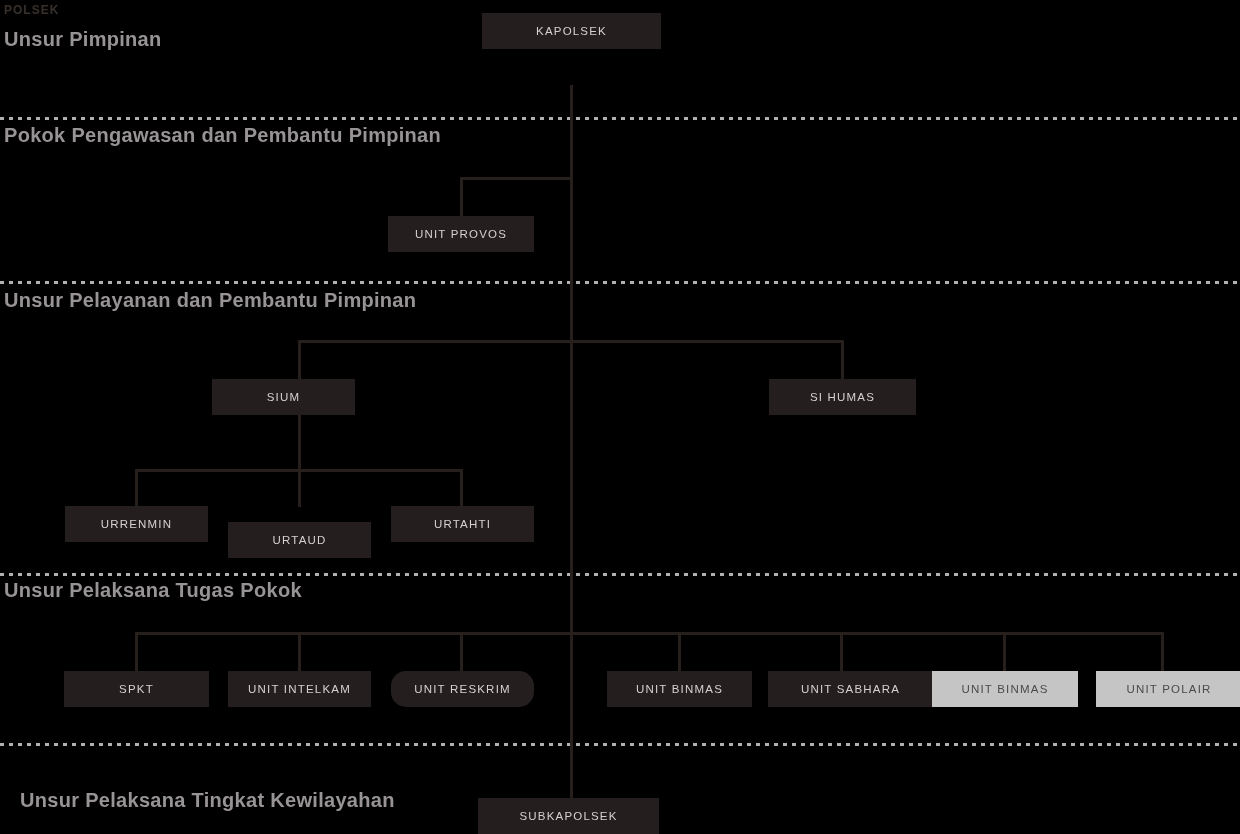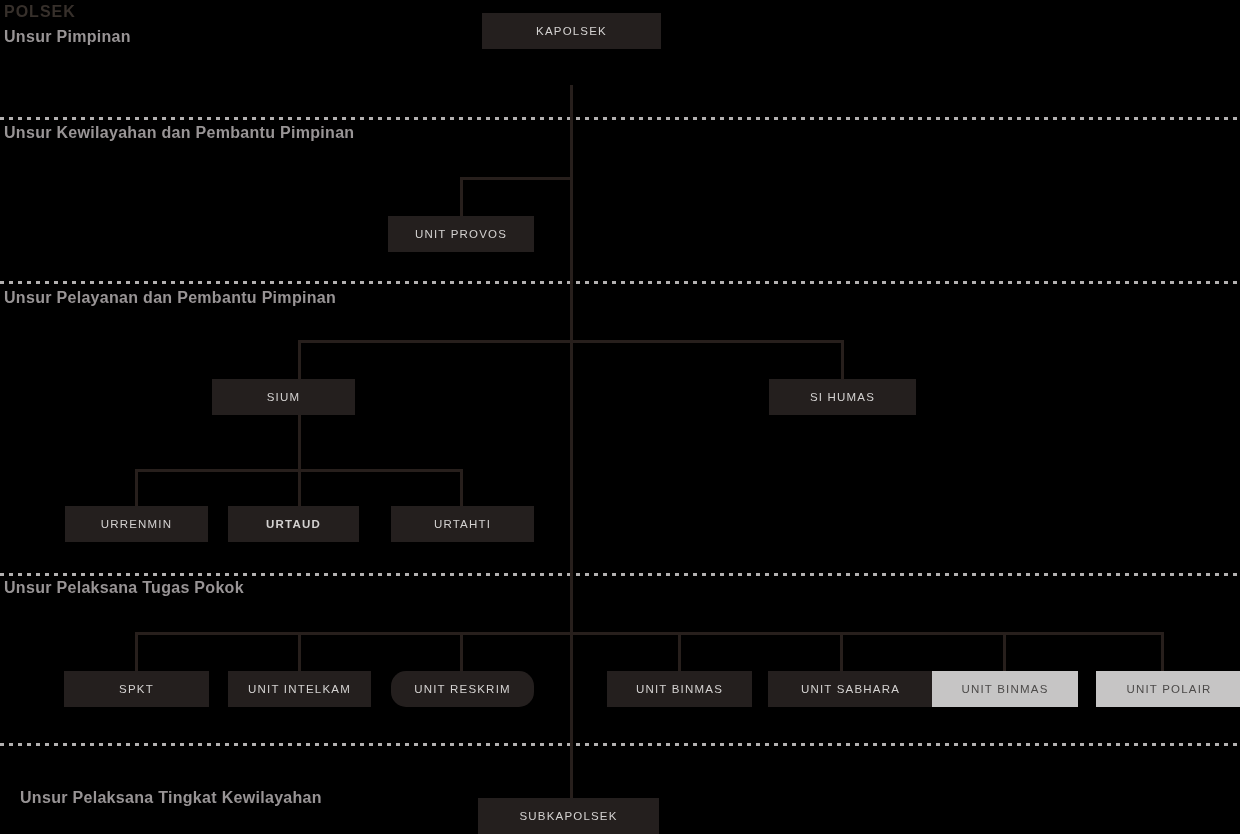--- a/index.html
+++ b/index.html
@@ -6,28 +6,28 @@
   .stage {
     position: relative;
     width: 1240px;
     height: 834px;
     background: var(--bg, #000000);
     overflow: hidden;
     font-family: "Liberation Sans", sans-serif;
   }
   .chart-title {
     position: absolute;
-    font-size: 16px;
+    font-size: 12px;
     font-weight: 700;
     letter-spacing: 1px;
     color: var(--title, #37302b);
   }
   .section-label {
     position: absolute;
-    font-size: 16px;
+    font-size: 20px;
     font-weight: 700;
     letter-spacing: 0.3px;
     color: var(--label, #989495);
     white-space: nowrap;
   }
   .divider {
     position: absolute;
     left: 0;
     width: 1240px;
     height: 3px;
@@ -58,21 +58,21 @@
     color: var(--boxLightText, #4c4a49);
   }
 </style>
 </head>
 <body>
 
 <div class="stage" style="--bg: #000000; --title: #37302b; --label: #989495; --dash: #b2b0b0; --line: #271f1c; --boxDark: #241f1e; --boxDarkText: #d4d2d1; --boxGray: #585353; --boxGrayText: #e5e3e2; --boxLight: #c6c5c5; --boxLightText: #4c4a49;">
 
   <div class="chart-title" style="left:4px; top:3px;">POLSEK</div>
   <div class="section-label" style="left:4px; top:28px;">Unsur Pimpinan</div>
-  <div class="section-label" style="left:4px; top:124px;">Unsur Kewilayahan dan Pembantu Pimpinan</div>
+  <div class="section-label" style="left:4px; top:124px;">Pokok Pengawasan dan Pembantu Pimpinan</div>
   <div class="section-label" style="left:4px; top:289px;">Unsur Pelayanan dan Pembantu Pimpinan</div>
   <div class="section-label" style="left:4px; top:579px;">Unsur Pelaksana Tugas Pokok</div>
   <div class="section-label" style="left:20px; top:745px;margin-top:44px;">Unsur Pelaksana Tingkat Kewilayahan</div>
 
   <div class="divider" style="top:117px;"></div>
   <div class="divider" style="top:281px;"></div>
   <div class="divider" style="top:573px;"></div>
   <div class="divider" style="top:743px;"></div>
 
   <div class="line" style="left:570px; top:85px; width:3px; height:713px;"></div>
@@ -110,21 +110,21 @@
   <div class="node" style="left:212px; top:379px; width:143px;">
     <span>SIUM</span>
   </div>
   <div class="node" style="left:769px; top:379px; width:147px;">
     <span>SI HUMAS</span>
   </div>
 
   <div class="node" style="left:65px; top:506px; width:143px;">
     <span>URRENMIN</span>
   </div>
-  <div class="node" style="left:228px; top:506px; width:131px;font-weight:bold;">
+  <div class="node" style="left:228px; top:522px; width:143px;">
     <span>URTAUD</span>
   </div>
   <div class="node" style="left:391px; top:506px; width:143px;">
     <span>URTAHTI</span>
   </div>
 
   <div class="node" style="left:64px; top:671px; width:145px;">
     <span>SPKT</span>
   </div>
   <div class="node" style="left:228px; top:671px; width:143px;">

